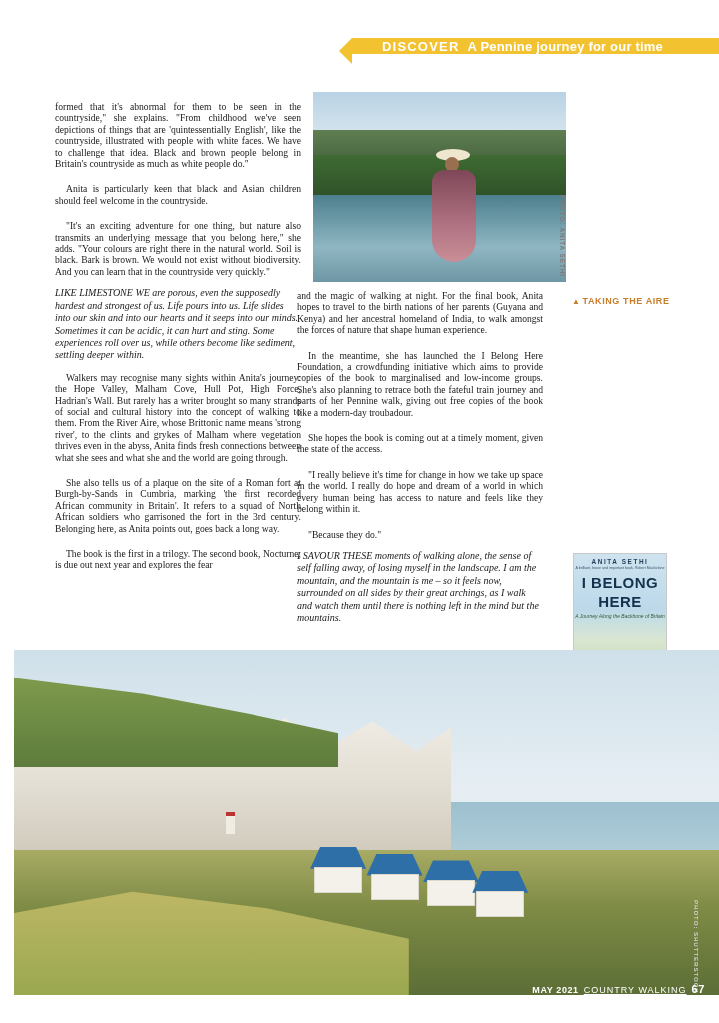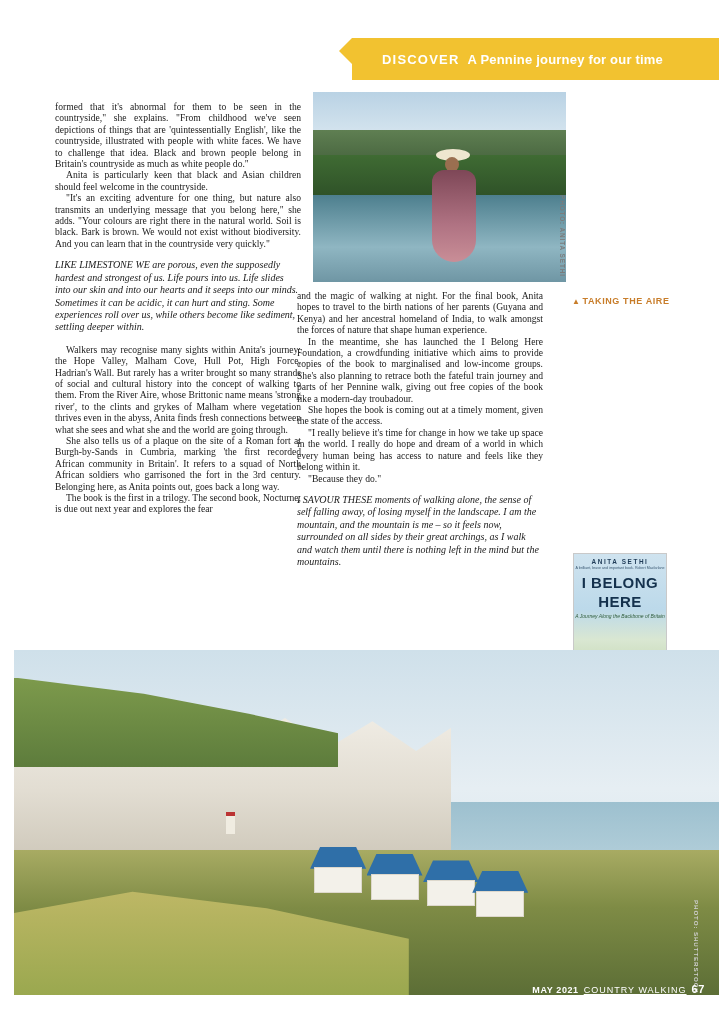--- a/index.html
+++ b/index.html
@@ -12,21 +12,21 @@
   }
   .page {
     position:relative;
     width:719px; height:1023px;
     background:#ffffff;
     overflow:hidden;
   }
 
   
   .header-band {
-    position:absolute; top:38px; left:352px; width:367px; height:42px;
+    position:absolute; top:38px; left:352px; width:367px; height:16px;
     background:#f2c230;
     display:flex; align-items:center;
     padding-left:30px;
   }
   .header-band:before{
     content:""; position:absolute; left:-13px; top:0;
     border-top:13px solid transparent;
     border-bottom:13px solid transparent;
     border-right:13px solid #f2c230;
   }
@@ -44,21 +44,21 @@
   
   .col {
     position:absolute;
     font-size:9.6px;
     line-height:11.4px;
     text-align:justify;
     color:#1a1a1a;
   }
   .col p { margin:0; text-indent:11px; }
   .col p.noindent { text-indent:0; }
-  .col p + p { margin-top:0px; }
+  .col p + p { margin-top:14px; }
 
   #col-left  { left:55px; top:101px; width:246px; }
   #col-mid   { left:297px; top:290px; width:246px; }
 
   .pull {
     font-style:italic;
     font-size:10px;
     line-height:12.4px;
     text-align:left;
   }

